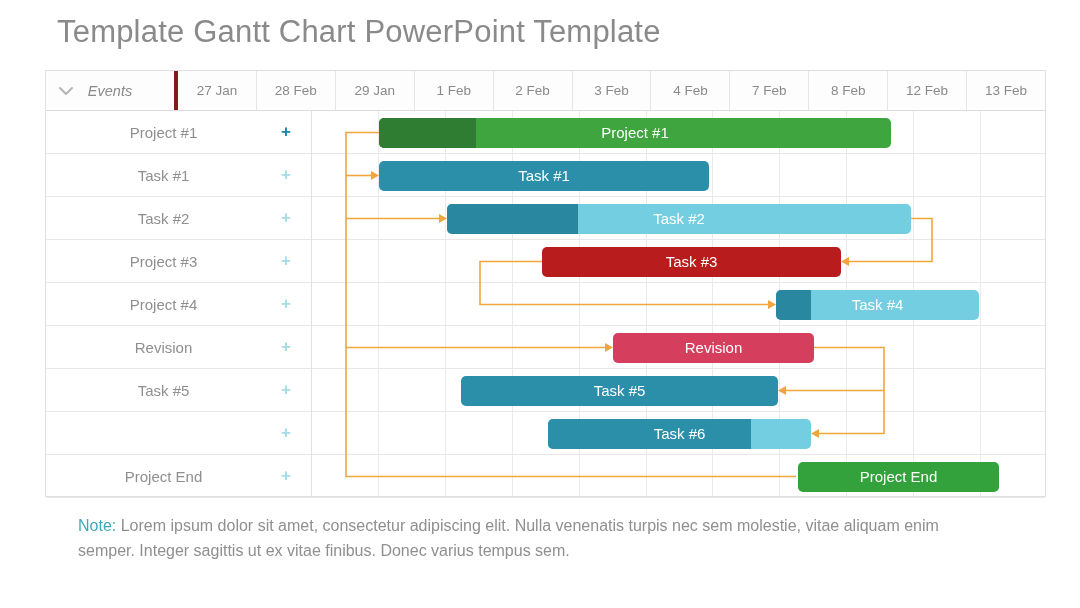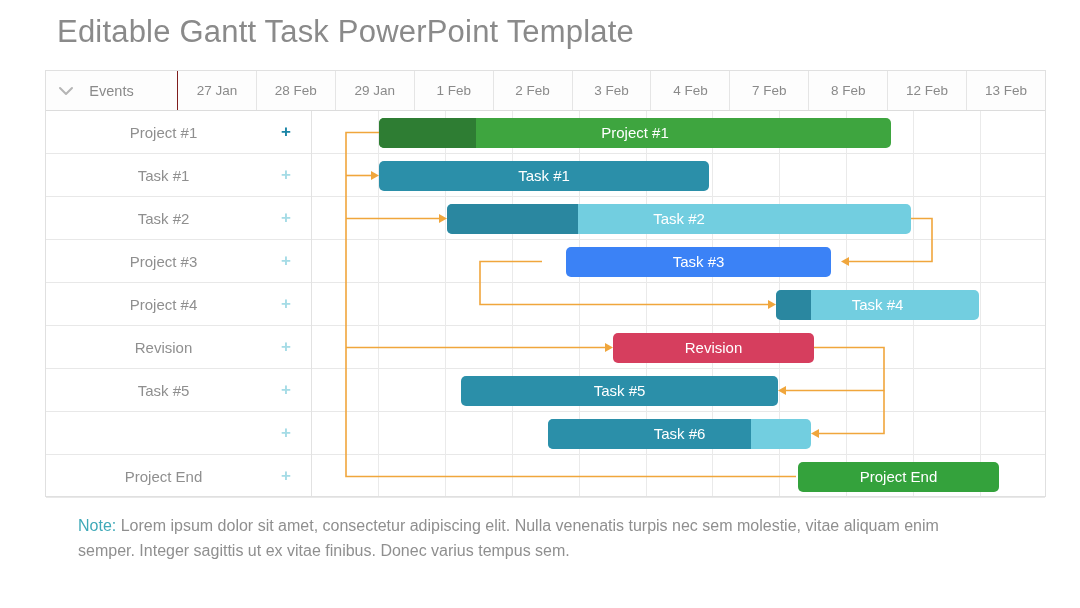--- a/index.html
+++ b/index.html
@@ -5,22 +5,22 @@
   html,body{margin:0;padding:0;background:#ffffff;}
   .page{position:relative;width:1080px;height:608px;background:#ffffff;overflow:hidden;
         font-family:"Liberation Sans",sans-serif;}
   .title{position:absolute;left:57px;top:14px;font-size:31px;font-weight:400;
          color:#8a8a8a;letter-spacing:.2px;margin:0;}
   
   .gantt{position:absolute;left:45px;top:70px;width:1001px;height:427px;
          border:1px solid #e0e0e0;background:#fff;box-sizing:border-box;}
   .ghead{position:absolute;left:0;top:0;width:100%;height:40px;display:flex;
          border-bottom:1px solid #dcdcdc;box-sizing:border-box;background:#fdfdfd;}
-  .hcell{box-sizing:border-box;border-right:1px solid #7f1d1d;display:flex;
-         align-items:center;justify-content:center;color:#8a8a8a;font-size:14.5px;}
+  .hcell{box-sizing:border-box;border-right:4px solid #7f1d1d;display:flex;
+         align-items:center;justify-content:center;color:#8a8a8a;font-size:14.5px;font-style:italic;}
   .hcell.events{width:132px;position:relative;}
   .hcell.dates{width:133px;position:relative;}
   .chev{position:absolute;top:50%;transform:translateY(-50%);display:flex;}
   .chev.down{left:12px;}
   .chev.right{right:8px;}
   .date-cell{flex:1;box-sizing:border-box;border-right:1px solid #e5e5e5;display:flex;
              align-items:center;justify-content:center;color:#8a8a8a;font-size:13.5px;}
   .date-cell:last-child{border-right:none;}
   .gbody{position:absolute;left:0;top:40px;width:999px;height:385px;}
   .grid-row{position:absolute;left:0;width:100%;height:43px;
@@ -39,21 +39,21 @@
   svg.connectors{position:absolute;left:0;top:0;z-index:3;pointer-events:none;}
   
   .note{position:absolute;left:78px;top:513px;width:918px;font-size:16px;
         line-height:1.57;color:#8f8f8f;}
 </style>
 </head>
 <body>
 
 <div class="page">
 
-  <h1 class="title" style="color: rgb(138, 138, 138);">Editable Gantt Task PowerPoint Template</h1>
+  <h1 class="title" style="color: rgb(138, 138, 138);">Template Gantt Chart PowerPoint Template</h1>
 
   <div class="gantt">
     <div class="ghead">
       <div class="hcell events">
         <span class="chev down">
           <svg width="16" height="10" viewBox="0 0 16 10">
               <polyline points="2,2 8,8 14,2" fill="none" stroke="#b5b5b5" stroke-width="2" stroke-linecap="round" stroke-linejoin="round"></polyline>
             </svg>
         </span>
         <span>Events</span>
@@ -132,21 +132,21 @@
           <div class="seg" style="width: 97px; background: rgb(46, 125, 51);"></div>
           <span class="lbl">Project #1</span>
         </div>
         <div class="bar" style="left: 333px; top: 49.5px; width: 330px; background: rgb(43, 143, 169);">
           <span class="lbl">Task #1</span>
         </div>
         <div class="bar" style="left: 401px; top: 92.5px; width: 464px; background: rgb(114, 206, 224);">
           <div class="seg" style="width: 131px; background: rgb(42, 135, 160);"></div>
           <span class="lbl">Task #2</span>
         </div>
-        <div class="bar" style="left: 520px; top: 135.5px; width: 265px; background: #3b82f6;">
+        <div class="bar" style="left: 496px; top: 135.5px; width: 299px; background: #b91c1c;">
           <span class="lbl">Task #3</span>
         </div>
         <div class="bar" style="left: 730px; top: 178.5px; width: 203px; background: rgb(114, 206, 224);">
           <div class="seg" style="width: 35px; background: rgb(42, 135, 160);"></div>
           <span class="lbl">Task #4</span>
         </div>
         <div class="bar" style="left: 567px; top: 221.5px; width: 201px; background: rgb(214, 62, 94);">
           <span class="lbl">Revision</span>
         </div>
         <div class="bar" style="left: 415px; top: 264.5px; width: 317px; background: rgb(43, 143, 169);">

